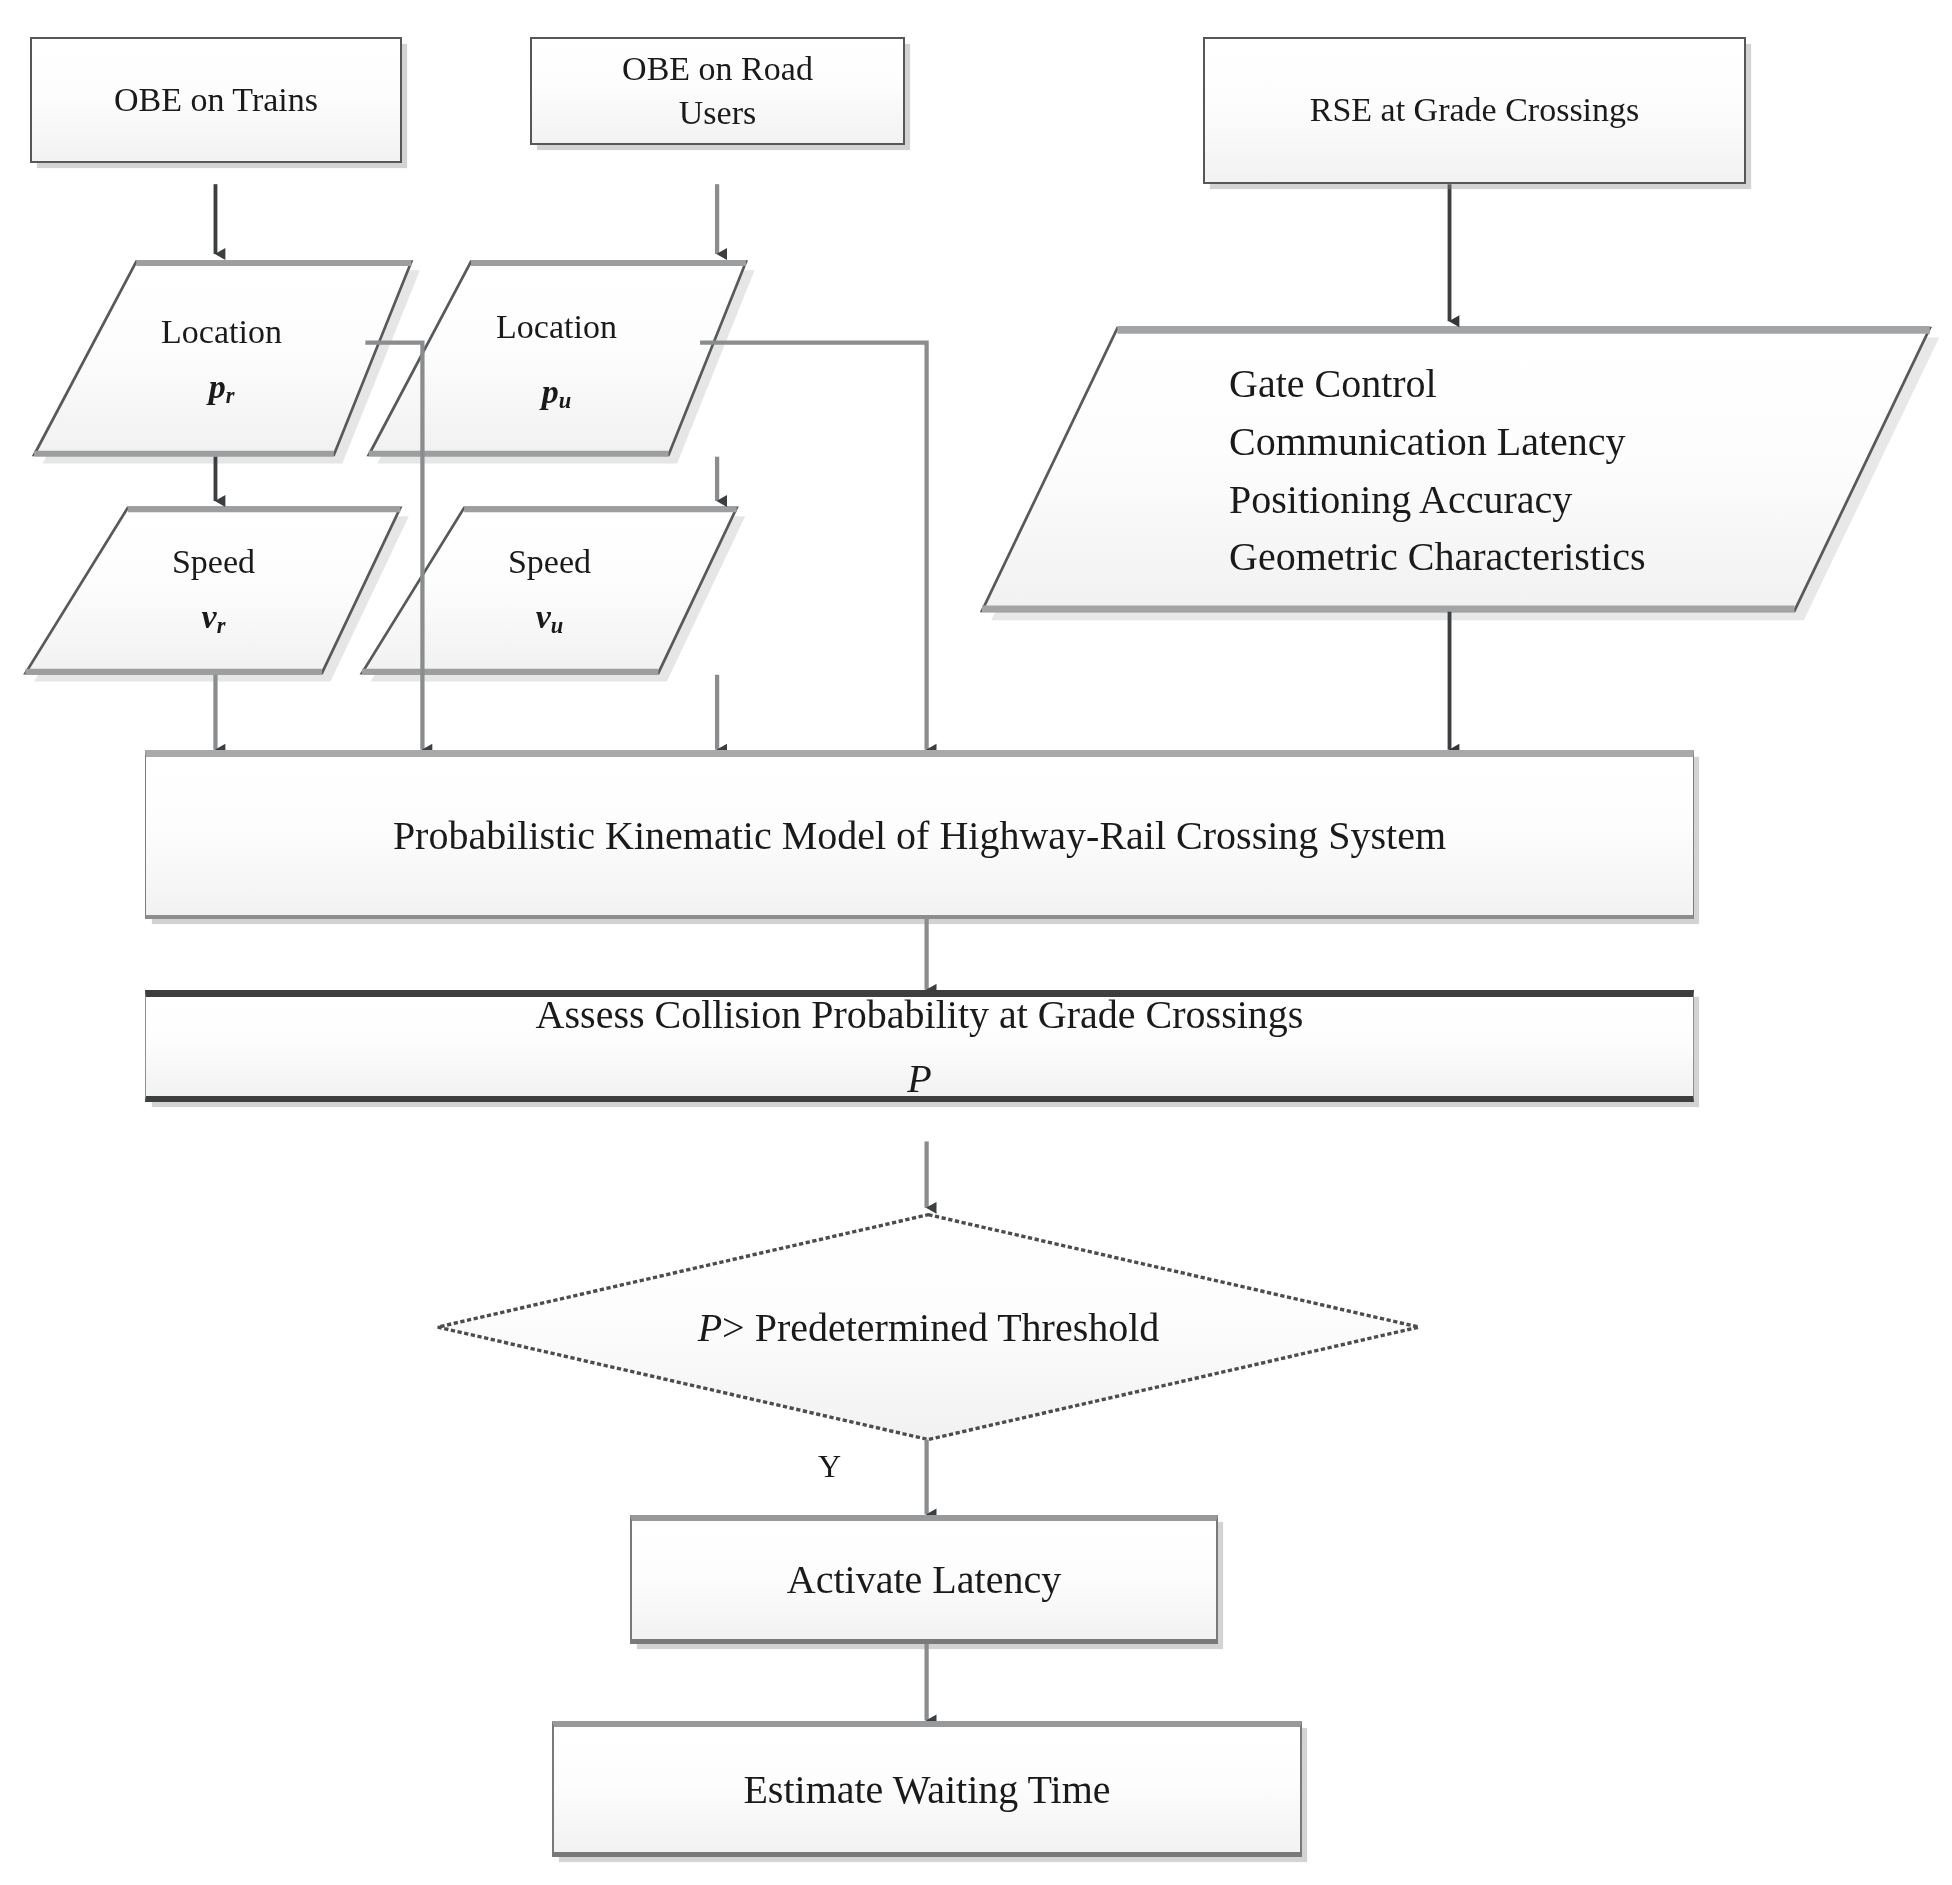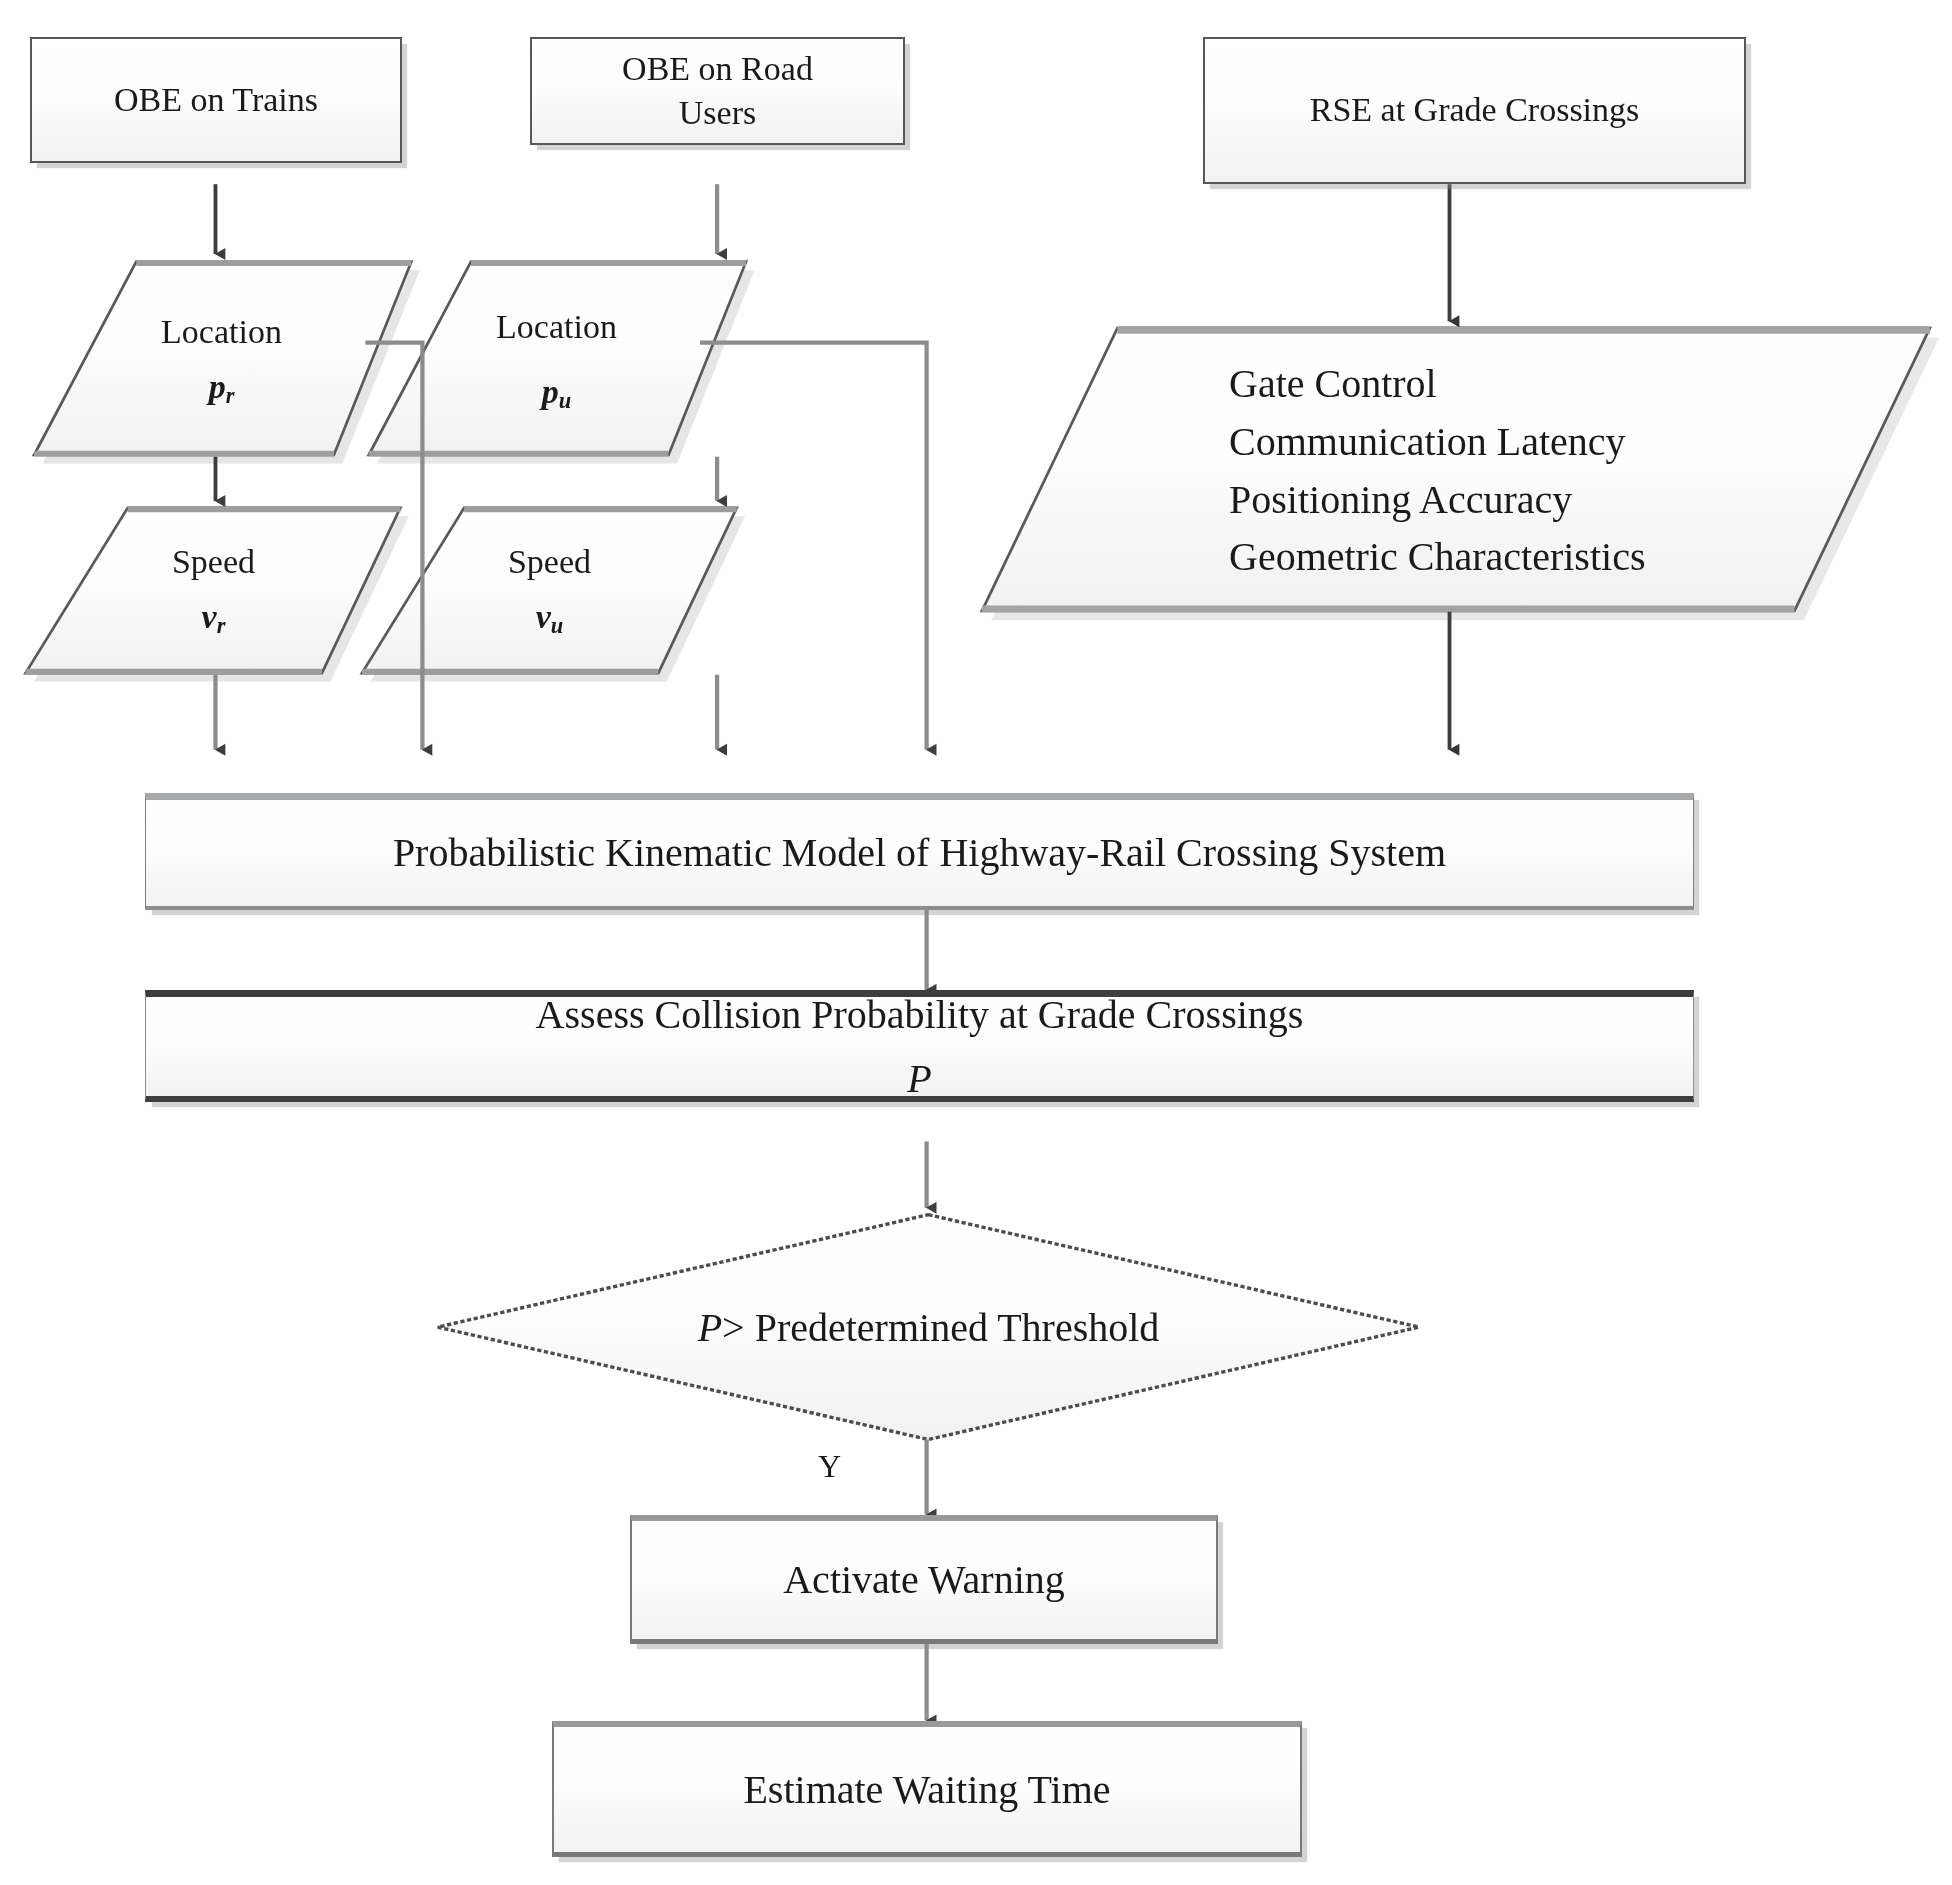--- a/index.html
+++ b/index.html
@@ -193,31 +193,31 @@
 
   <div class="node rect t-40" style="left:530px; top:37px; width:375px; height:108px; flex-direction:column;">
     <span class="stack-line">OBE on Road</span>
     <span class="stack-line">Users</span>
   </div>
 
   <div class="node rect t-40" style="left:1203px; top:37px; width:543px; height:147px;">
     <span>RSE at Grade Crossings</span>
   </div>
 
-  <div class="node rect thin-border t-42" style="left:145px; top:750px; width:1549px; height:117px;margin-top:43px;">
+  <div class="node rect thin-border t-42" style="left:145px; top:750px; width:1549px; height:169px;">
     <span>Probabilistic Kinematic Model of Highway-Rail Crossing System</span>
   </div>
 
   <div class="node rect dark-top t-42" style="left:145px; top:990px; width:1549px; height:112px; flex-direction:column;">
     <span class="stack-line">Assess Collision Probability at Grade Crossings</span>
     <span class="stack-line var-plain" style="margin-top:12px;">P</span>
   </div>
 
   <div class="node rect grey-frame t-42" style="left:630px; top:1515px; width:588px; height:129px;">
-    <span>Activate Warning</span>
+    <span>Activate Latency</span>
   </div>
 
   <div class="node rect grey-frame t-42" style="left:552px; top:1721px; width:750px; height:136px;">
     <span>Estimate Waiting Time</span>
   </div>
 
   <div class="para-label t-40" style="left:51px; top:277px; width:341px; height:166px;">
     <span class="stack-line">Location</span>
     <span class="stack-line var" style="margin-top:10.2px;"><span>p</span><sub>r</sub></span>
   </div>

